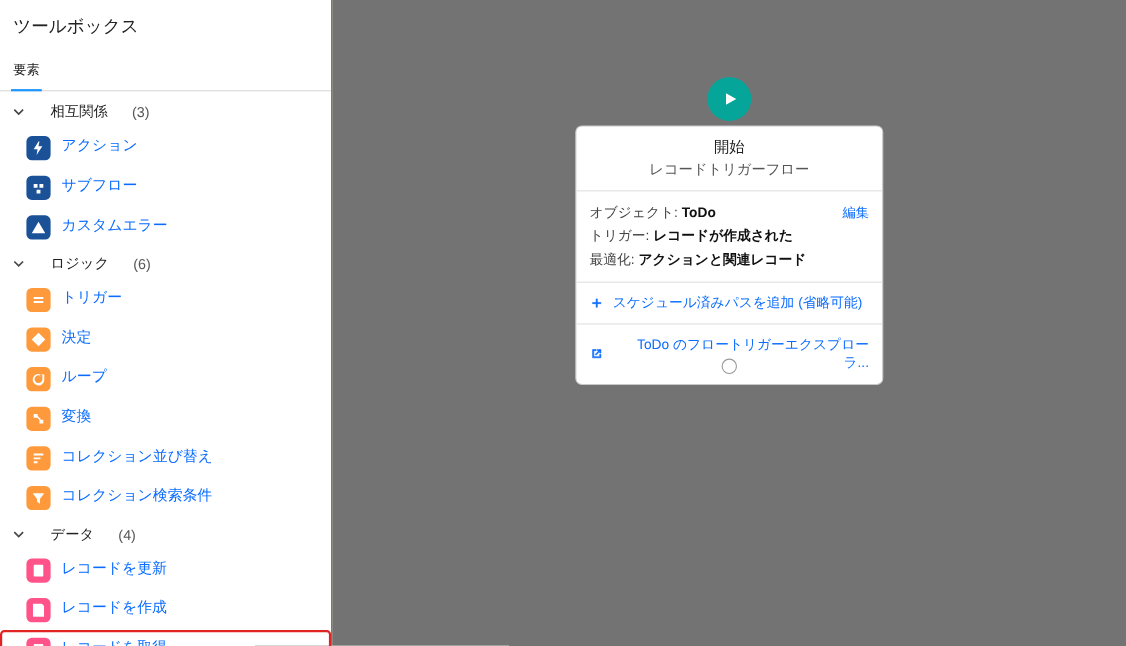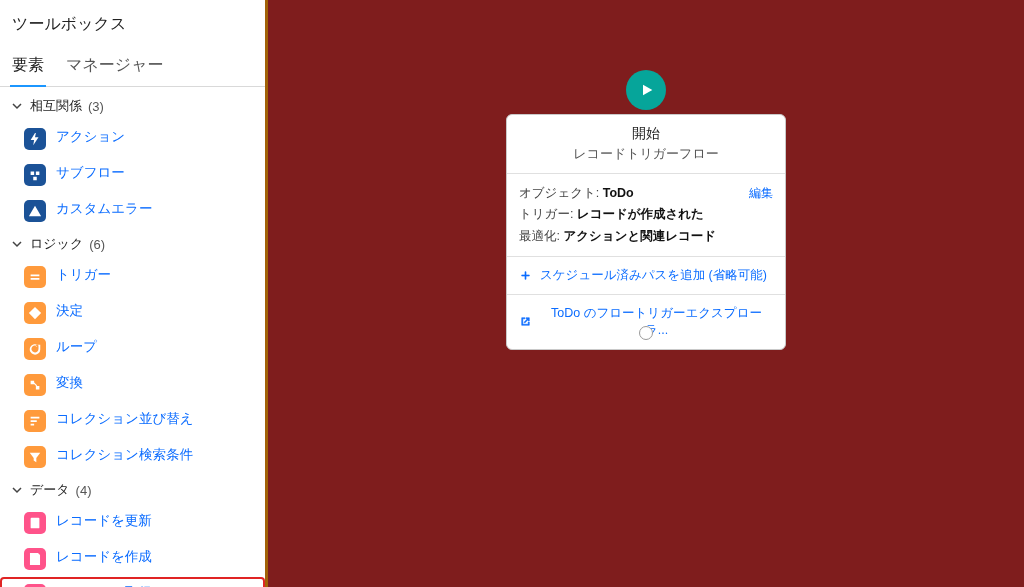--- a/index.html
+++ b/index.html
@@ -7,39 +7,39 @@
     font-family: -apple-system, "Hiragino Kaku Gothic ProN", "Hiragino Sans", Meiryo, sans-serif;
     font-size: 13px;
     color: #222;
     background: #fff;
     display: flex;
     height: 587px;
     width: 1024px;
     overflow: hidden;
   }
   .sidebar {
-    width: 268px;
-    border-right: 3px solid #a16207;
+    width: 302px;
+    border-right: 1px solid #a16207;
     display: flex;
     flex-direction: column;
   }
   .sidebar-title {
     font-size: 16px;
     padding: 14px 12px 12px 12px;
     color: #222;
   }
   .tabs {
     display: flex;
     border-bottom: 1px solid #d9d9d9;
     padding-left: 10px;
     gap: 18px;
   }
   .tab {
     padding: 8px 2px 10px 2px;
-    font-size: 16px;
+    font-size: 12px;
     color: #555;
     cursor: pointer;
     position: relative;
   }
   .tab.active {
     color: #222;
   }
   .tab.active::after {
     content: "";
     position: absolute;
@@ -47,21 +47,21 @@
     height: 2px;
     background: #1b96ff;
   }
   .tree {
     overflow: auto;
     padding: 4px 0;
   }
   .group-header {
     display: flex;
     align-items: center;
-    gap: 6px;
+    gap: 22px;
     padding: 6px 10px;
     font-size: 13px;
     color: #222;
     cursor: pointer;
   }
   .chev {
     width: 14px; height: 14px;
     display: inline-flex; align-items: center; justify-content: center;
   }
   .chev svg { width: 10px; height: 10px; }
@@ -87,21 +87,21 @@
   }
   .icon svg { width: 14px; height: 14px; fill: #fff; }
   .ic-blue { background: #1b5297; }
   .ic-orange { background: #ff9a3c; }
   .ic-pink { background: #ff538a; }
   .item-label { color: #0b6cff; font-size: 13.5px; }
 
   .canvas {
     flex: 1;
     position: relative;
-    background: #7f1d1d;
+    background: #737373;
   }
   .start-play {
     position: absolute;
     top: 70px;
     left: 50%;
     transform: translateX(-50%);
     width: 40px; height: 40px;
     background: #06a59a;
     border-radius: 50%;
     display: flex; align-items: center; justify-content: center;
@@ -141,21 +141,21 @@
   }
   .action-row {
     border-top: 1px solid #e0e0e0;
     padding: 10px 12px;
     color: #0b6cff;
     font-size: 12.5px;
     display: flex;
     align-items: center;
     gap: 8px;
     cursor: pointer;
-    text-align: center;
+    text-align: right;
   }
   .action-row svg { width: 13px; height: 13px; fill: #0b6cff; stroke:#0b6cff; flex-shrink:0; }
   .connector {
     position: absolute;
     top: 326px;
     left: 50%;
     transform: translateX(-50%);
     display: flex;
     justify-content: center;
   }
@@ -166,21 +166,20 @@
     background: #fff;
   }
 </style>
 </head>
 <body>
 
 <div class="sidebar">
   <div class="sidebar-title">ツールボックス</div>
   <div class="tabs">
     <div class="tab active">要素</div>
-    <div class="tab">マネージャー</div>
   </div>
   <div class="tree" id="tree">
       <div class="group-header">
         <span class="chev">
           <svg viewBox="0 0 10 10">
             <path d="M1 3l4 4 4-4" fill="none" stroke="#444" stroke-width="1.5"></path>
           </svg>
         </span>
         <span>相互関係</span> 
         <span class="count">(3)</span>

